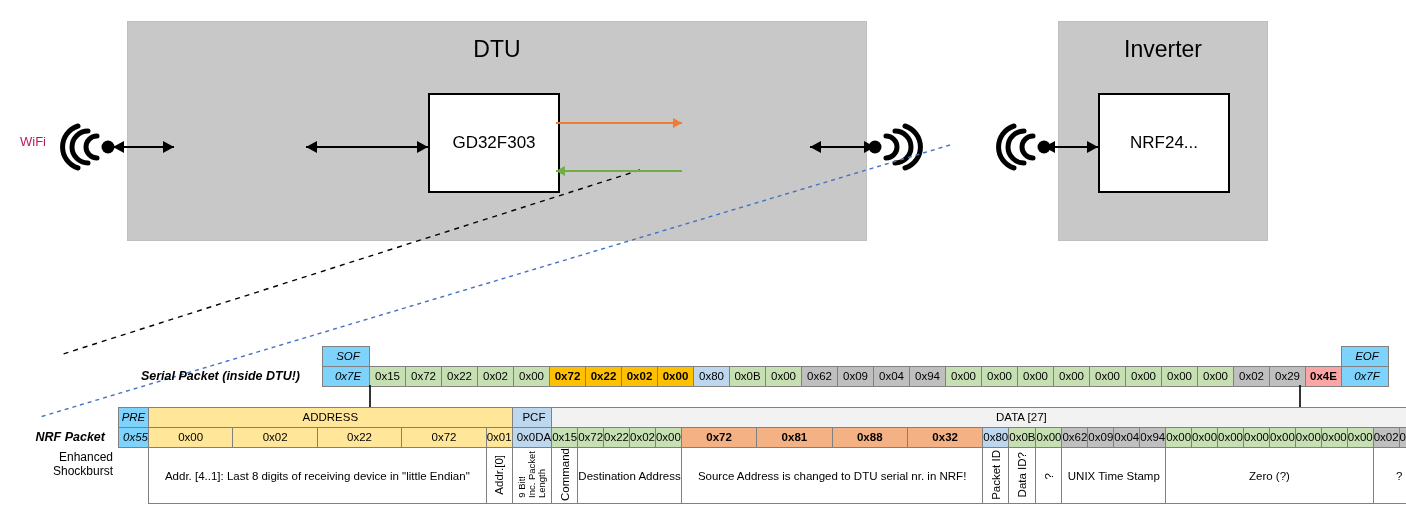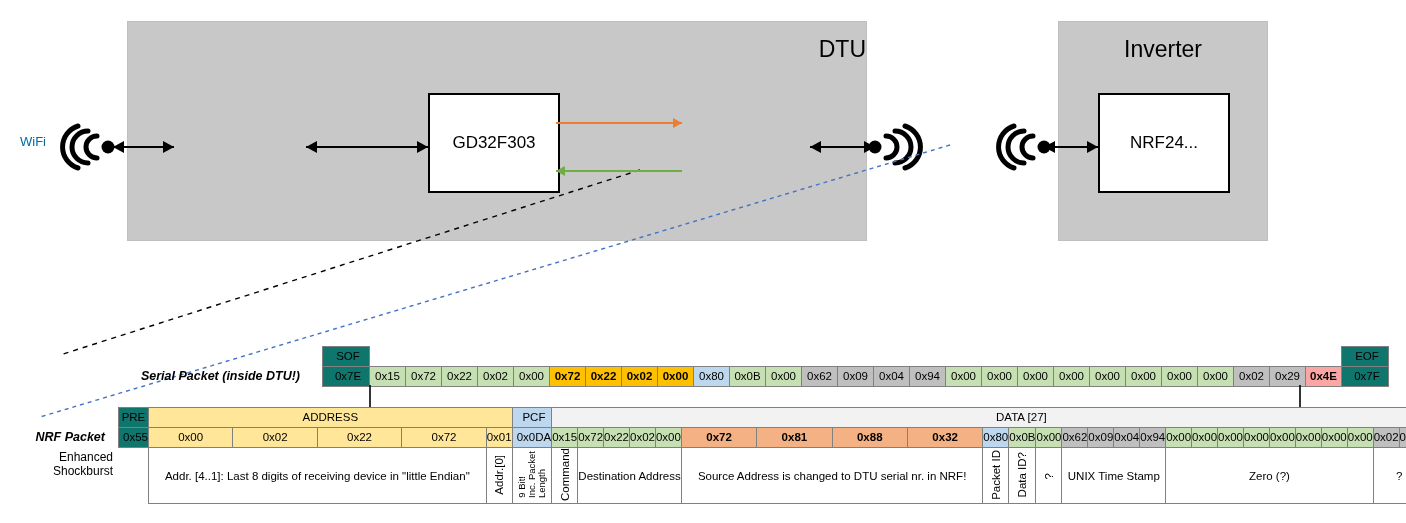--- a/index.html
+++ b/index.html
@@ -10,21 +10,21 @@
   #top-diagram{position:absolute;left:0;top:0;width:1406px;height:270px;}
 
   .enclosure{position:absolute;background:#c8c8c8;border:1px solid #bfbfbf;}
   .enclosure-title{position:absolute;left:0;right:0;text-align:center;
        font-size:23px;color:#000;}
 
   .chip{position:absolute;background:#fff;border:2.5px solid #000;
        display:flex;align-items:center;justify-content:center;
        font-size:17px;color:#000;text-align:center;}
 
-  .wifi-label{position:absolute;font-size:13px;color:#0369a1;}
+  .wifi-label{position:absolute;font-size:13px;color:#be185d;}
   .arrow-h{position:absolute;}
   .arrow-h .bar{position:absolute;left:0;right:0;top:50%;height:0;
       border-top:2.5px solid currentColor;transform:translateY(-50%);}
   .arrow-h .head-r,.arrow-h .head-l{position:absolute;top:50%;
       width:0;height:0;transform:translateY(-50%);}
   .arrow-h .head-r{right:0;border-top:6px solid transparent;
       border-bottom:6px solid transparent;border-left:11px solid currentColor;}
   .arrow-h .head-l{left:0;border-top:6px solid transparent;
       border-bottom:6px solid transparent;border-right:11px solid currentColor;}
   .arrow-h.thin .bar{border-top-width:2px;}
@@ -33,21 +33,21 @@
 
   
   #packets{position:absolute;left:0;top:0;width:1406px;height:523px;}
 
   .ptable{position:absolute;border-collapse:collapse;table-layout:fixed;
       font-size:11.5px;}
   .ptable td{border:1px solid #808080;padding:0;text-align:center;
       vertical-align:middle;white-space:nowrap;height:19px;
       font-size:11.5px;line-height:1.05;}
 
-  .c-gray{background:#0f766e;}
+  .c-gray{background:#7dd3fc;font-style:italic;}
   .c-grayd{background:#bfbfbf;}
   .c-green{background:#c6e0b4;}
   .c-yellow{background:#ffc000;font-weight:bold;}
   .c-yellowl{background:#ffe699;}
   .c-blue{background:#bdd7ee;margin-top:6px;}
   .c-salmon{background:#f4b183;font-weight:bold;}
   .c-salmonl{background:#f8cbad;}
   .c-orange{background:#fca5a5;font-weight:bold;}
   .c-head{background:#f2f2f2;}
   .c-none{border:none !important;background:transparent;}
@@ -65,21 +65,21 @@
 
   svg.overlay{position:absolute;left:0;top:0;width:1406px;height:523px;
       pointer-events:none;}
 </style>
 </head>
 <body>
 
 <div id="top-diagram">
 
   <div class="enclosure" style="left:127px;top:21px;width:738px;height:218px;">
-    <div class="enclosure-title" style="top:14px;text-align:right;">DTU</div>
+    <div class="enclosure-title" style="top:14px;">DTU</div>
   </div>
 
   <div class="enclosure" style="left:1058px;top:21px;width:208px;height:218px;">
     <div class="enclosure-title" style="top:14px;">Inverter</div>
   </div>
 
   <div class="chip" style="left:428px;top:93px;width:128px;height:96px;">
     <span>GD32F303</span>
   </div>
   <div class="chip" style="left:1098px;top:93px;width:128px;height:96px;">

